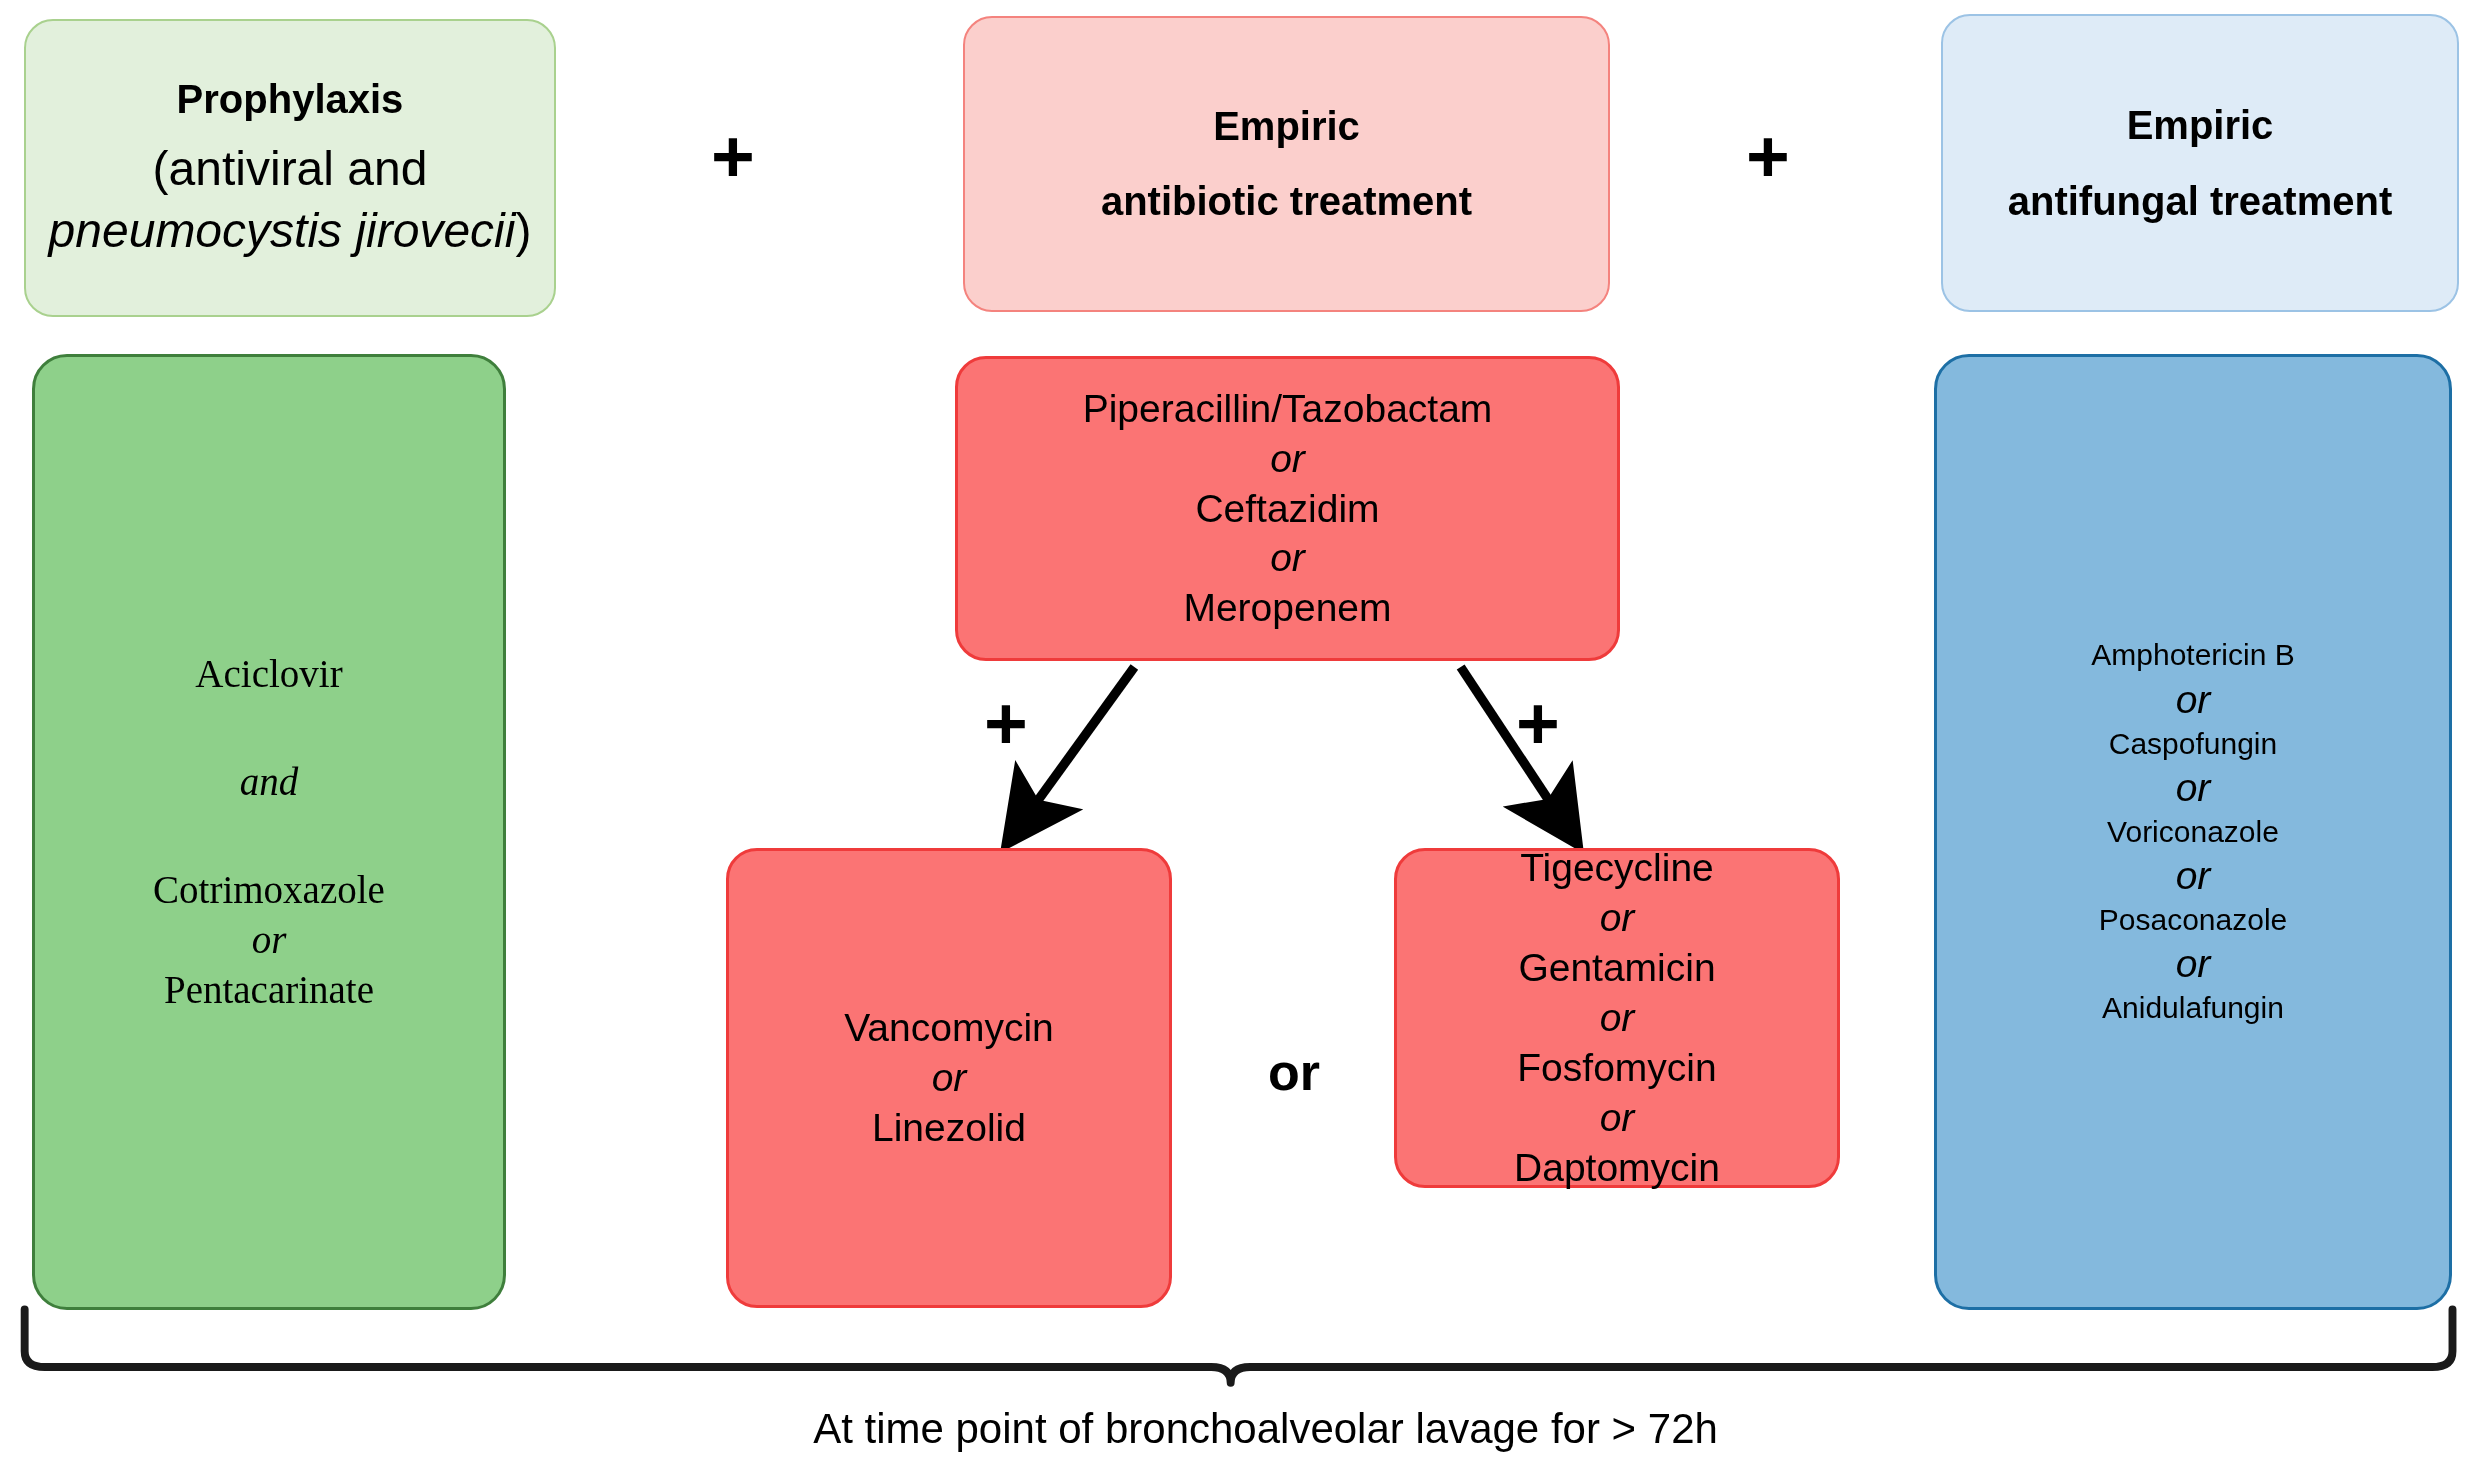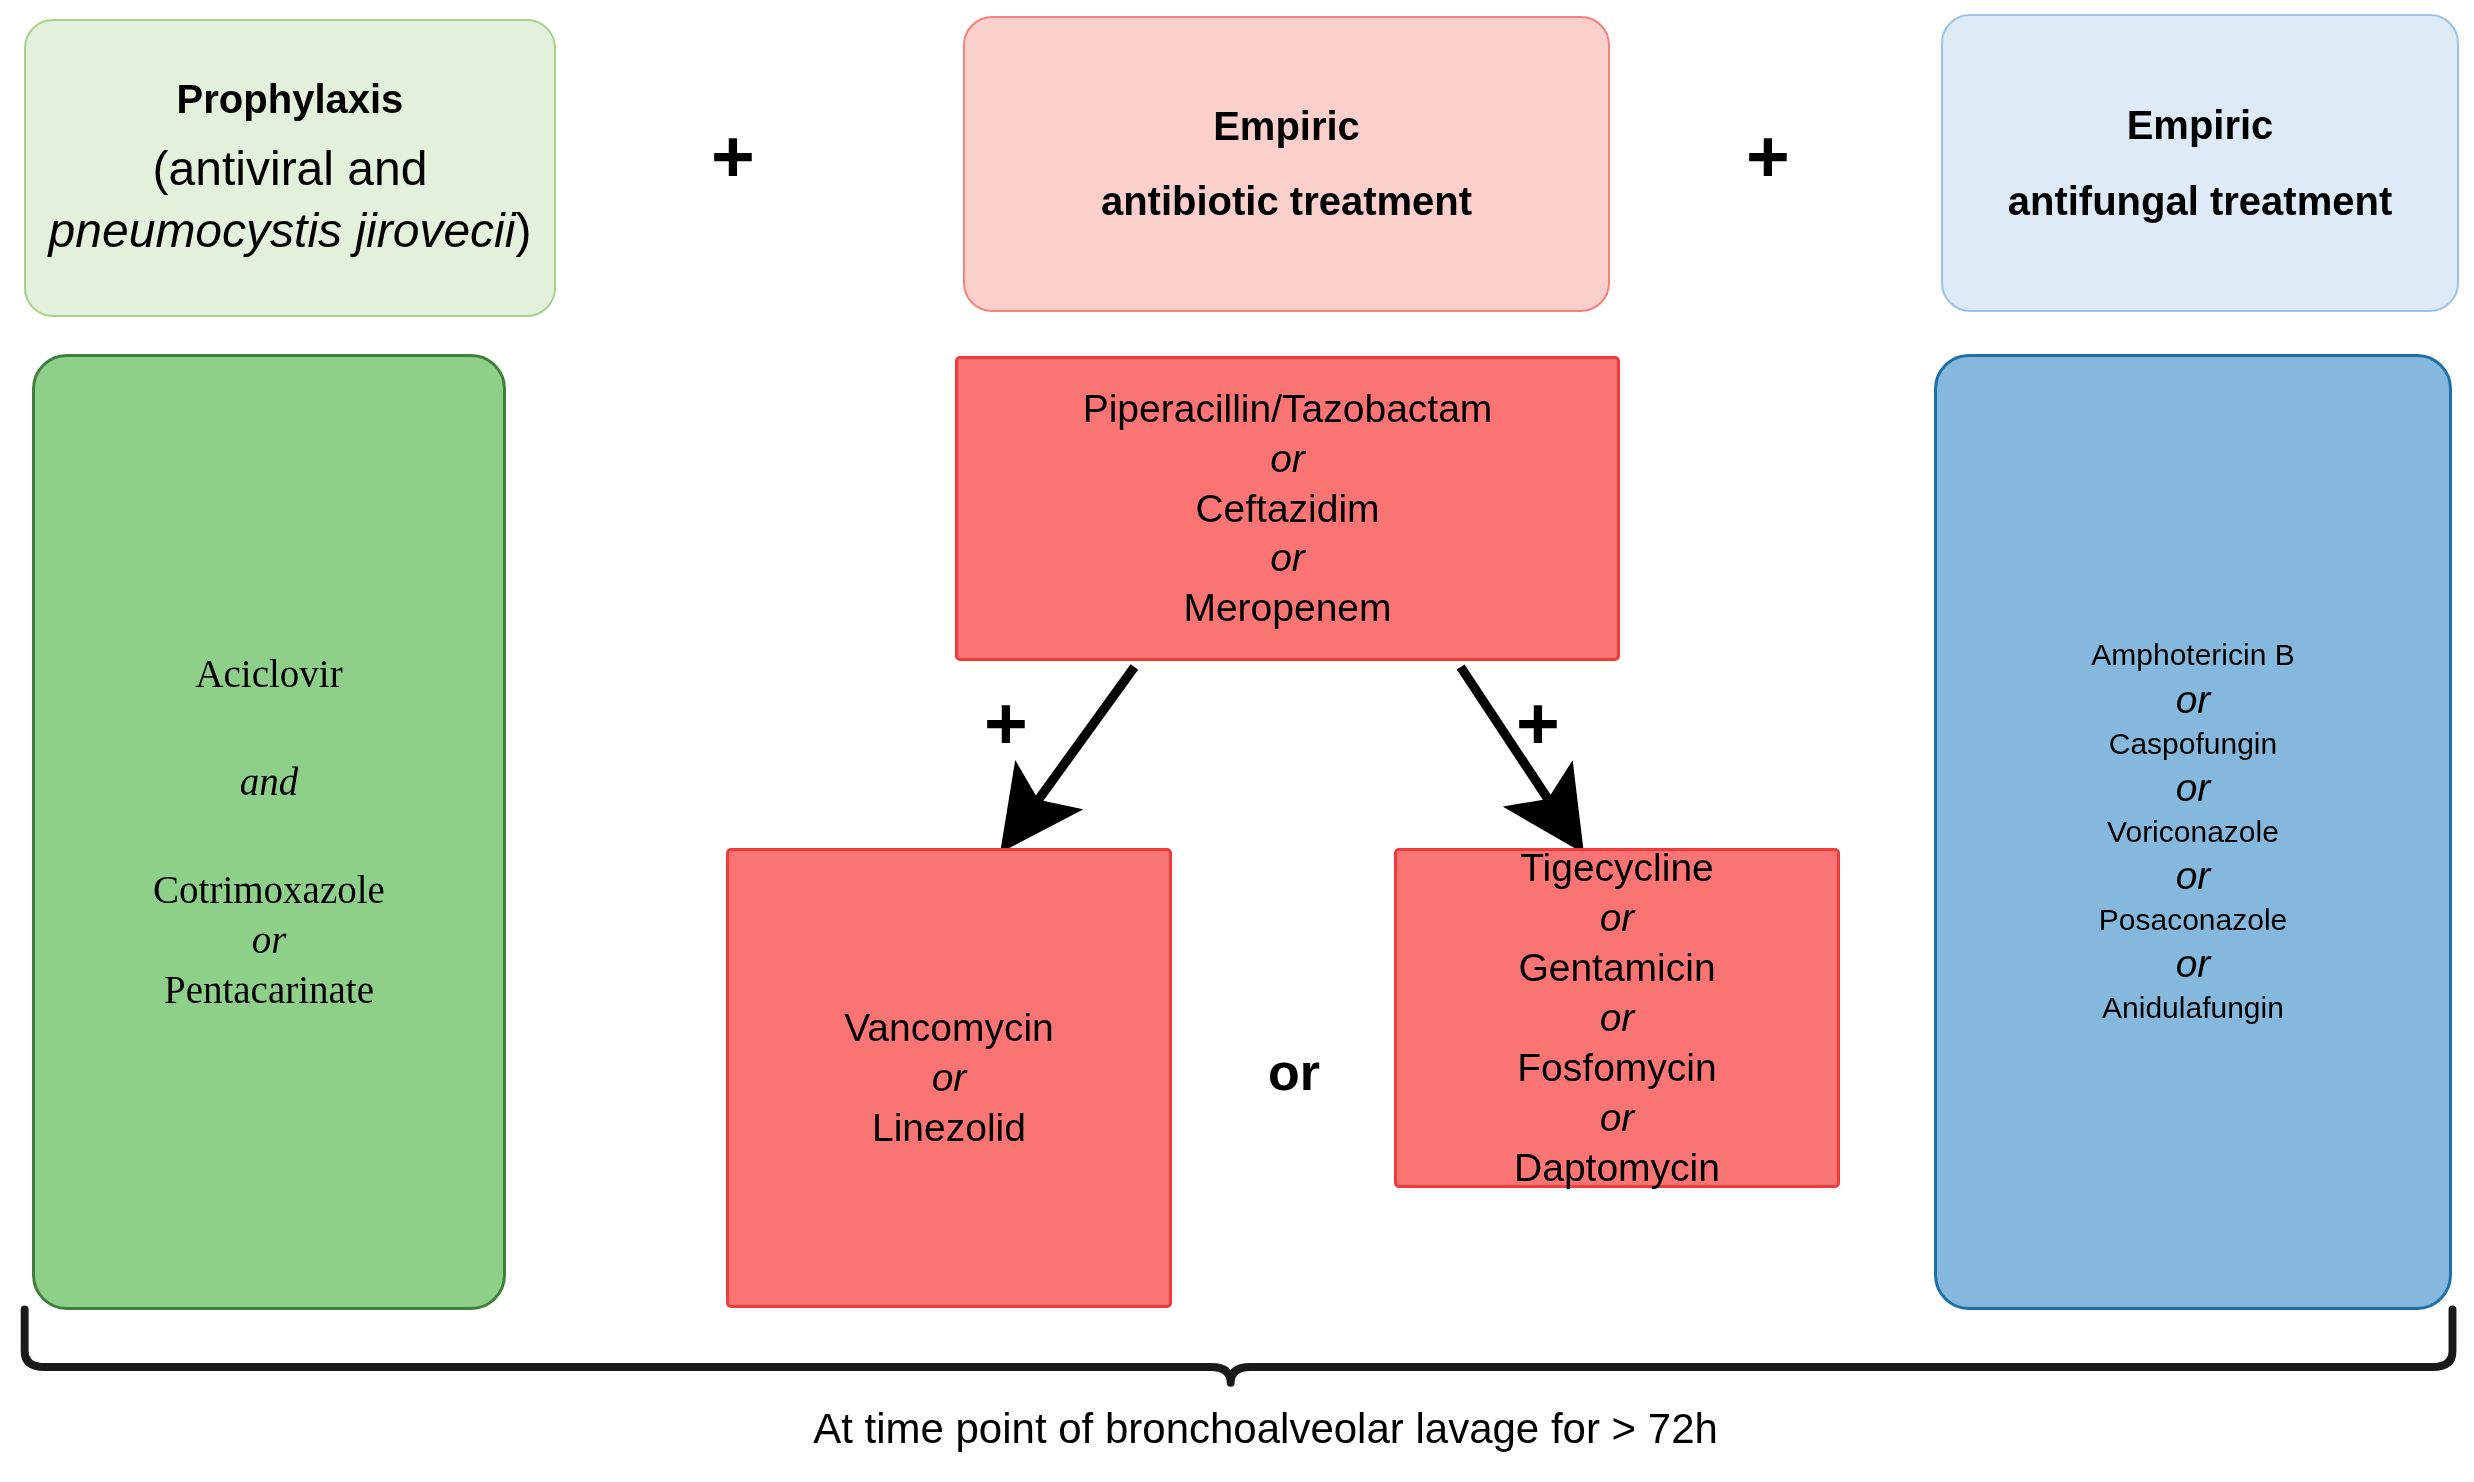--- a/index.html
+++ b/index.html
@@ -47,21 +47,21 @@
     border-radius: 29px;
   }
   .body-green {
     background: #8ed08a;
     border: 3.6px solid #3f7f3c;
     border-radius: 35px;
   }
   .body-red {
     background: #fb7474;
     border: 3.6px solid #ef3b3b;
-    border-radius: 5px;
+    border-radius: 31px;
     text-align: center;
   }
   .body-blue {
     background: #84b9dd;
     border: 3.6px solid #1d6fa5;
     border-radius: 35px;
   }
 
   .ttl {
     font-weight: bold;

